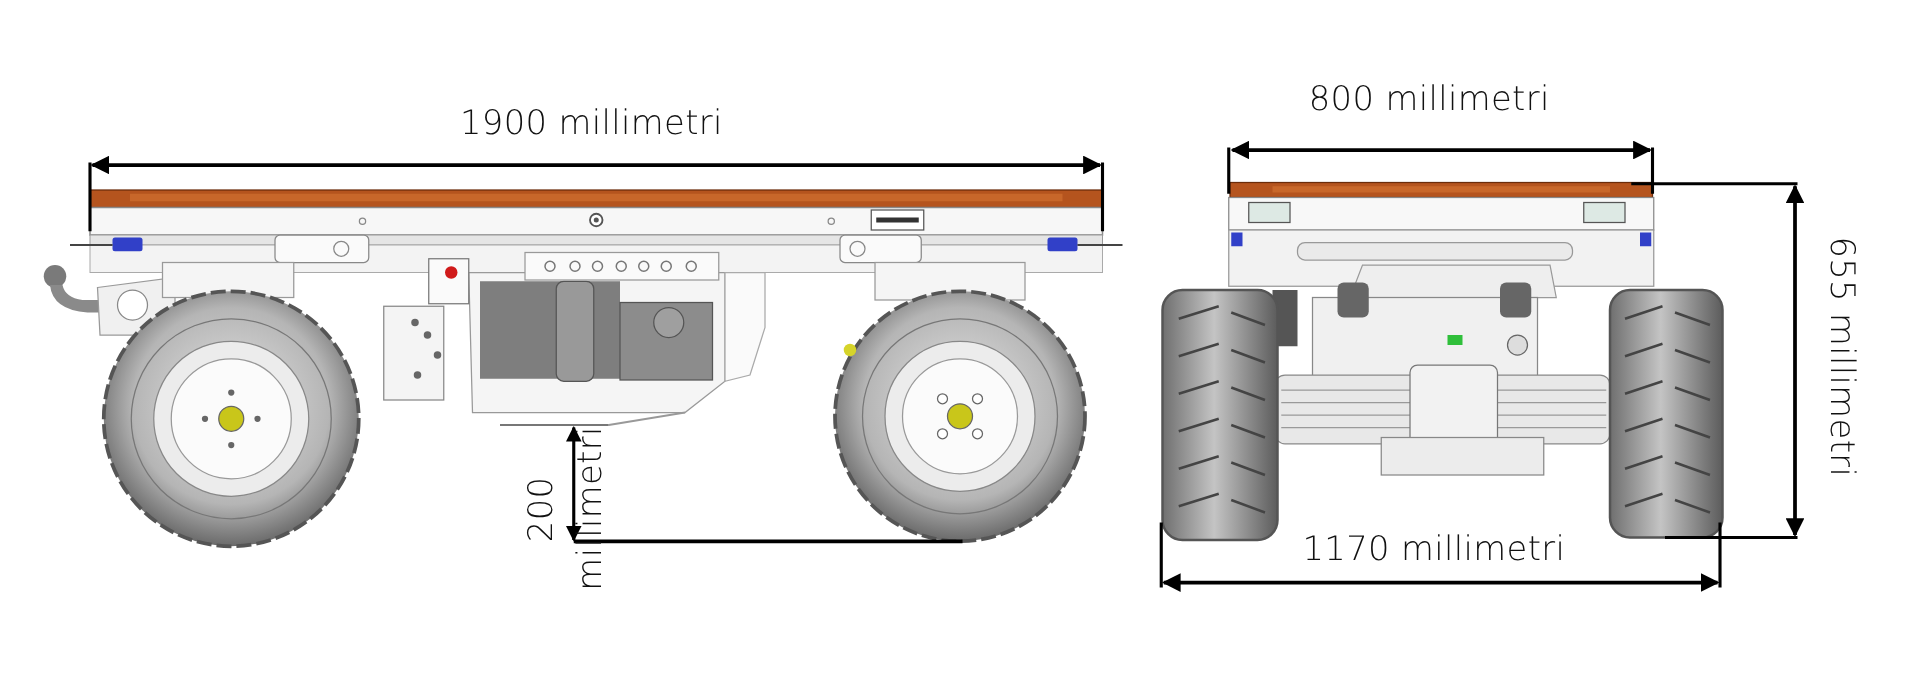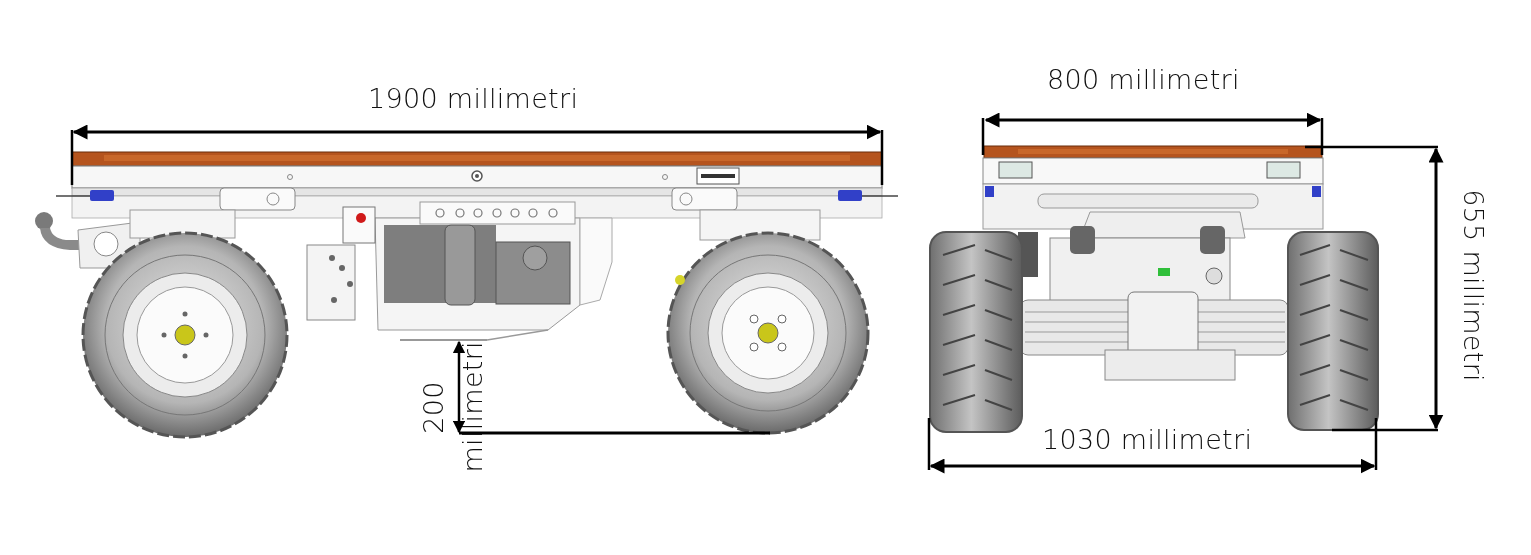--- a/index.html
+++ b/index.html
@@ -190,13 +190,13 @@
   </g>
 </svg>
 
 <div class="label" style="left:368px; top:83px;">1900 millimetri</div>
 
 <div class="label" style="left:403px; top:392px; transform:rotate(-90deg); transform-origin:center; width:60px; text-align:center;">200</div>
 <div class="label" style="left:407px; top:392px; transform:rotate(-90deg); transform-origin:center; width:130px; text-align:center;">millimetri</div>
 
 <div class="label" style="left:1047px; top:64px;">800 millimetri</div>
 <div class="label" style="left:1368px; top:270px; transform:rotate(90deg); transform-origin:center; width:210px; text-align:center;">655 millimetri</div>
-<div class="label" style="left:1042px; top:424px;">1030 millimetri</div>
+<div class="label" style="left:1042px; top:424px;">1170 millimetri</div>
 
 </body></html>

